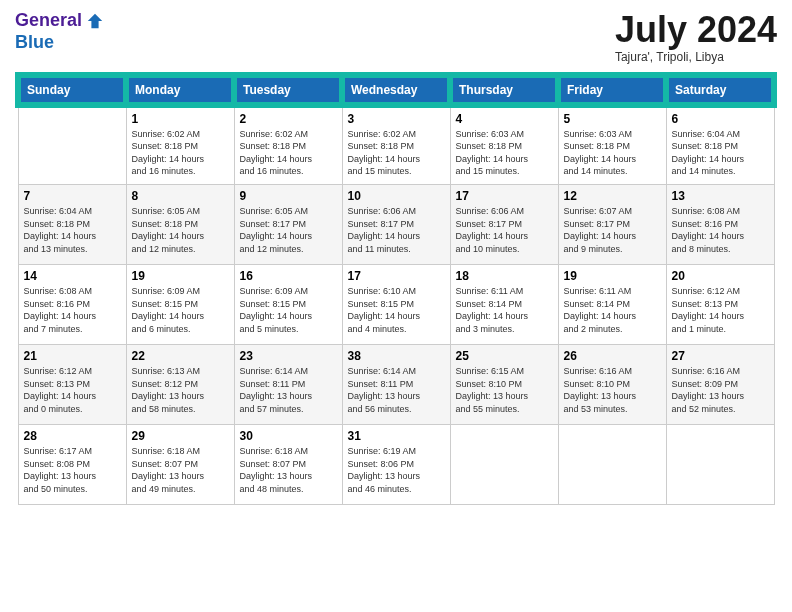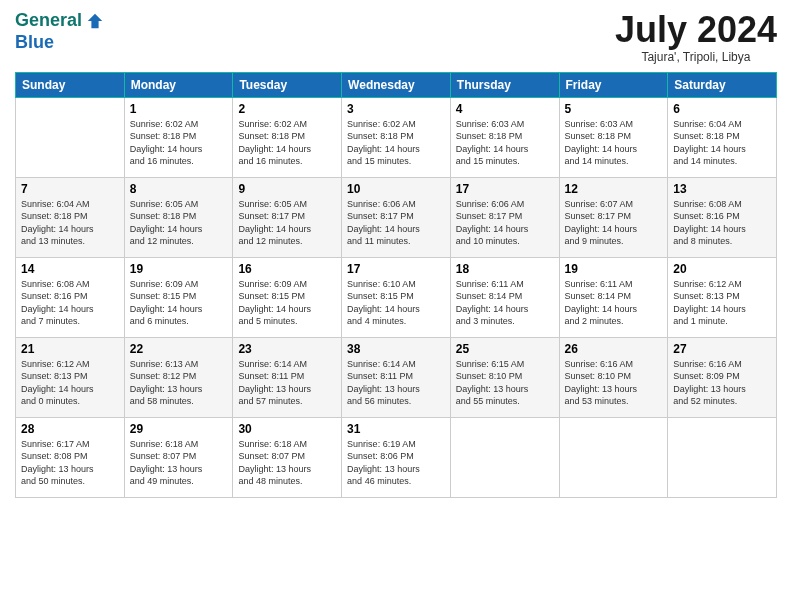--- a/index.html
+++ b/index.html
@@ -24,29 +24,29 @@
     }
     .logo {
       display: flex;
       align-items: center;
     }
     .logo-text {
       font-size: 18px;
       font-weight: bold;
       line-height: 1.2;
     }
-    .logo-general { color: #0f766e; }
+    .logo-general { color: #4c1d95; }
     .logo-blue { color: #1a6bb5; }
     .logo-icon {
       width: 18px;
       height: 18px;
       margin-left: 2px;
     }
     .title-area {
-      text-align: center;
+      text-align: left;
     }
     .month-title {
       font-size: 36px;
       font-weight: bold;
       color: #1a1a1a;
       line-height: 1.1;
     }
     .location {
       font-size: 12px;
       color: #333;
@@ -56,21 +56,21 @@
       border-collapse: collapse;
       font-size: 10px;
     }
     .calendar th {
       background-color: #1a6bb5;
       color: #fff;
       text-align: left;
       padding: 5px 6px;
       font-size: 12px;
       font-weight: bold;
-      border: 1px solid #14b8a6;
+      border: 6px solid #14b8a6;
     }
     .calendar td {
       border: 1px solid #ccc;
       vertical-align: top;
       padding: 4px 5px;
       width: calc(100% / 7);
       height: 80px;
     }
     .day-num {
       font-size: 12px;

